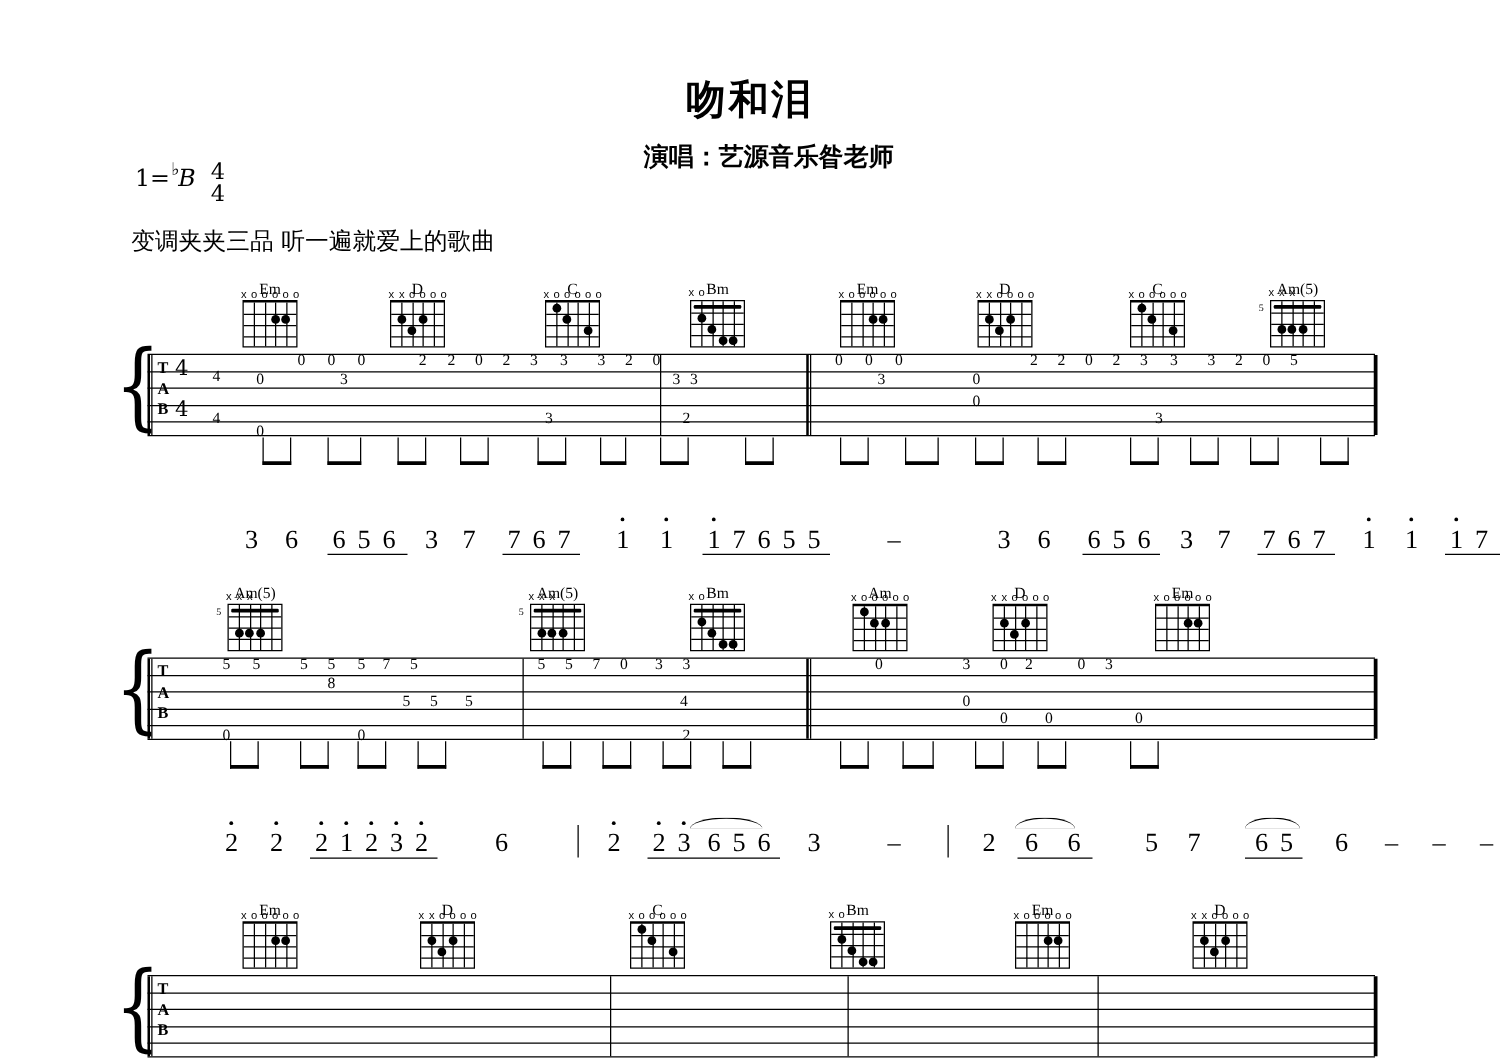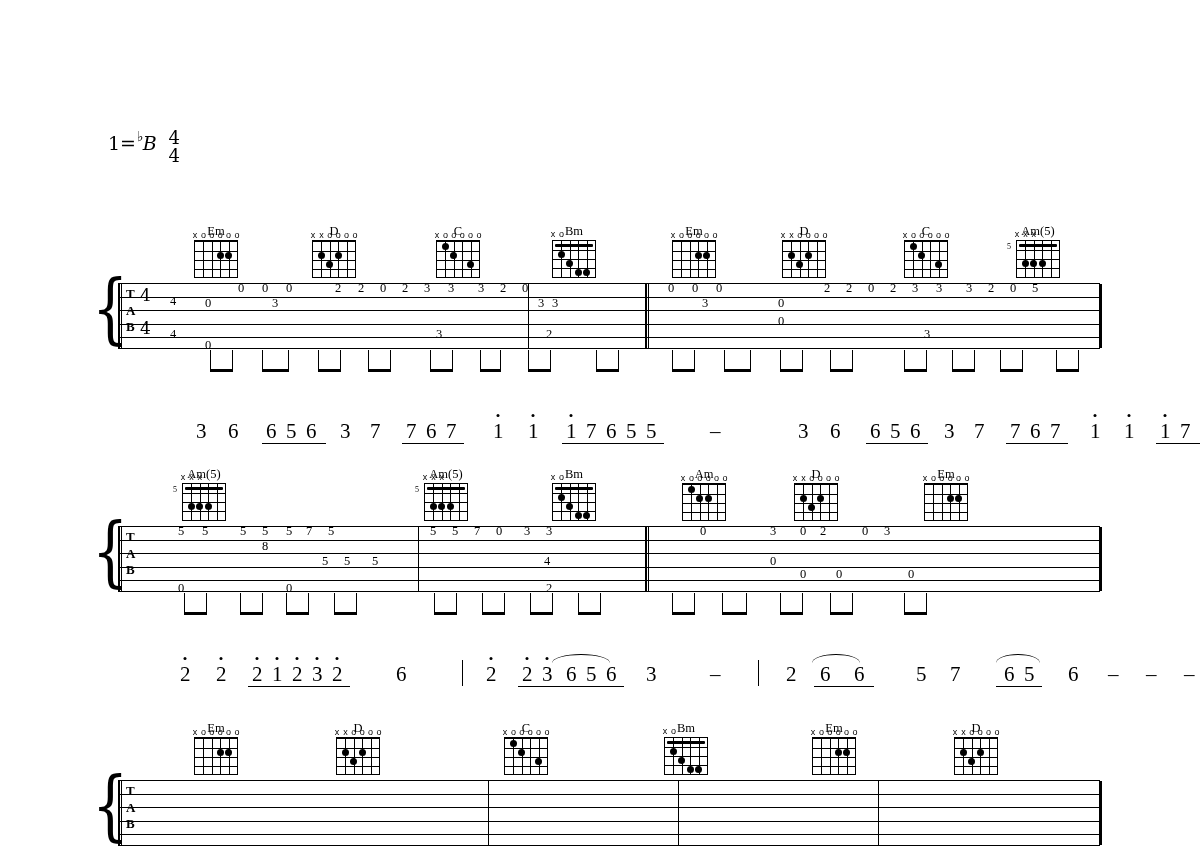--- a/index.html
+++ b/index.html
@@ -263,31 +263,34 @@
     border-top: 1.4px solid #000;
     border-radius: 50%/100% 100% 0 0;
     height: 8px;
   }
 </style>
 </head>
 <body>
 
 <div class="sheet">
 
+  <div class="title">吻和泪</div>
+  <div class="performer">演唱：艺源音乐昝老师</div>
 
   <div class="keysig">
     <span>1=</span>
     <span class="flat">♭</span>
     <span class="bletter">B</span>
     <span class="timesig">
       <span class="num">4</span>
       <span class="den">4</span>
     </span>
   </div>
 
+  <div class="capo-note">变调夹夹三品  听一遍就爱上的歌曲</div>
 
 
   <div class="system" style="top:225px;">
     <div id="chords-1">
         <div class="chord" style="left: 190px; top: 0px;">
           <div class="cname">Em</div>
           <div class="grid">
             <div class="v" style="left: 8.4px;"></div>
             <div class="v" style="left: 16.8px;"></div>
             <div class="v" style="left: 25.2px;"></div>

